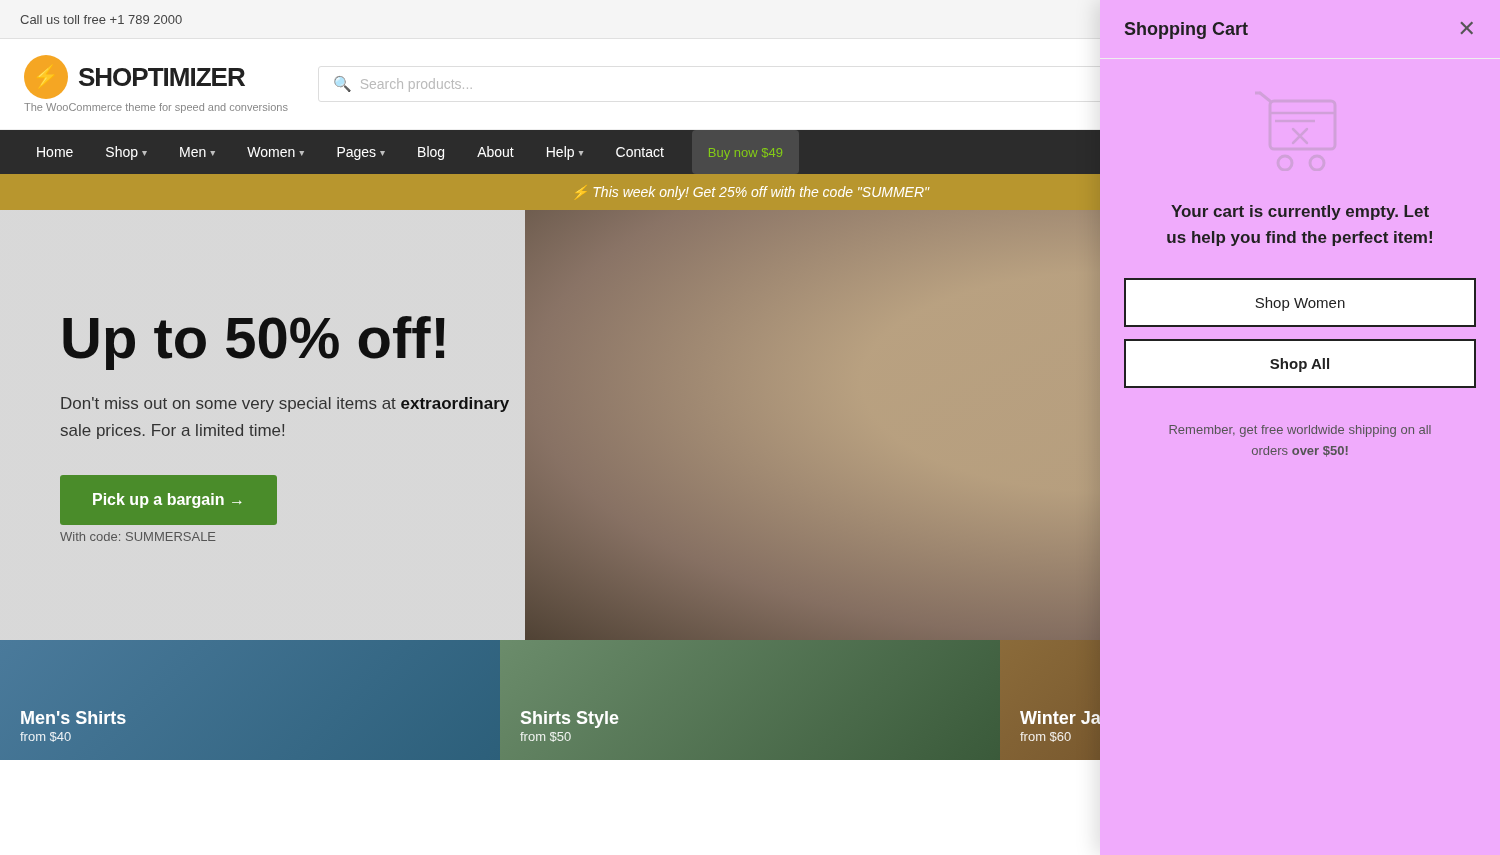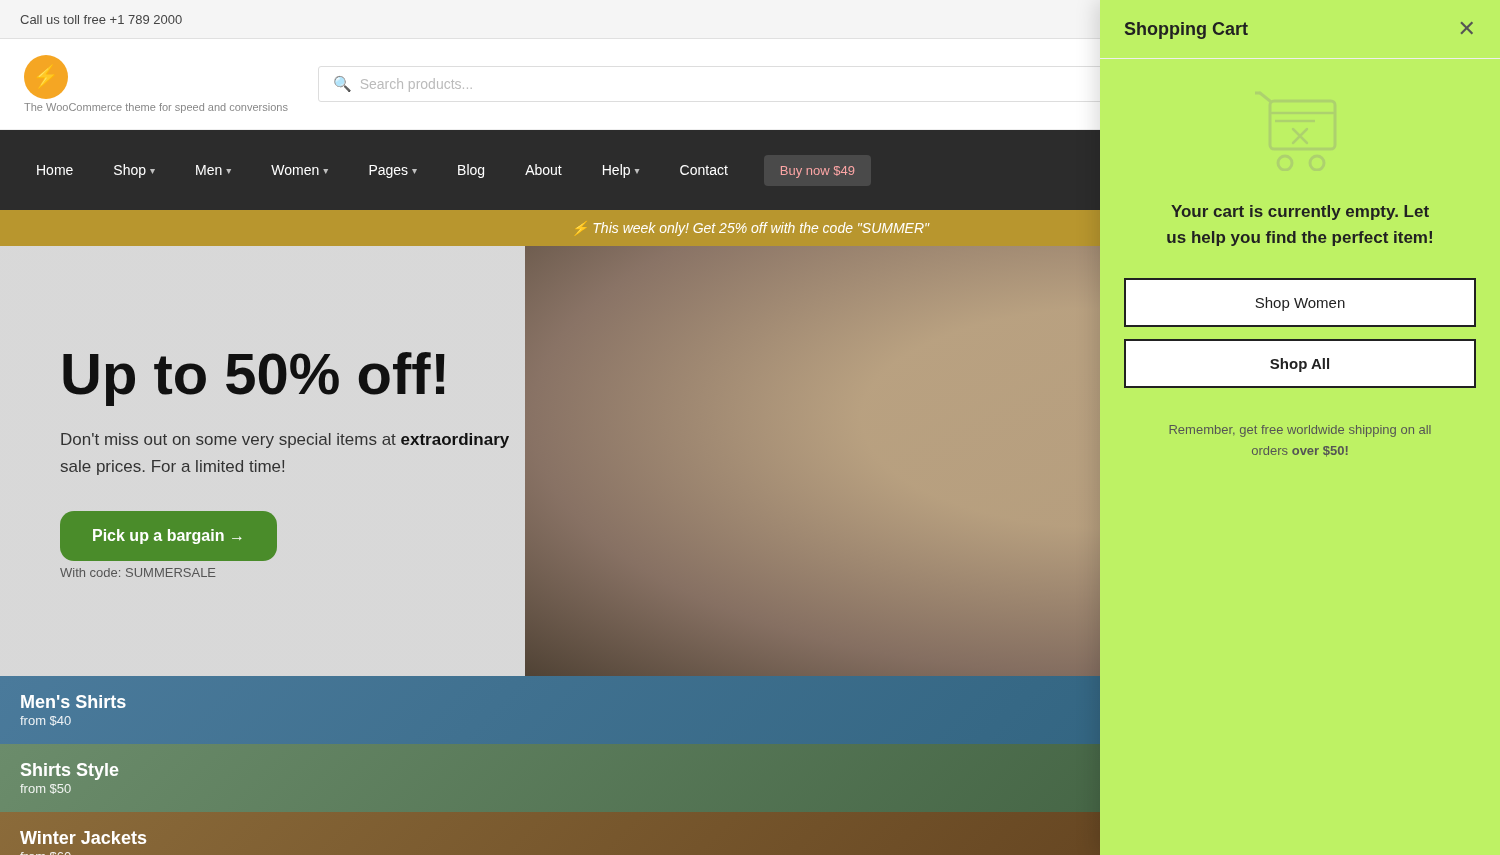--- a/index.html
+++ b/index.html
@@ -55,36 +55,35 @@
     .search-icon-shape { color: #999; font-size: 15px; }
 
     .header-actions { display: flex; gap: 24px; align-items: center; }
     .header-action { display: flex; flex-direction: column; align-items: center; gap: 4px; font-size: 12px; color: #444; cursor: pointer; }
     .header-action .icon-circle { font-size: 22px; color: #555; }
 
     
     .nav {
       background: #2c2c2c;
       display: flex;
-      align-items: center;
-      padding: 18px 24px;
-      gap: 16px;
+      padding: 0 24px;
+      gap: 8px;
     }
     .nav-item {
       color: #fff;
       font-size: 14px;
       padding: 14px 12px;
       cursor: pointer;
       display: flex; align-items: center; gap: 4px;
       text-decoration: none;
     }
     .nav-chevron { font-size: 10px; opacity: 0.7; }
     .buy-btn {
       background: #4a4a4a;
-      color: #fca5a5;
+      color: #84cc16;
       border: none;
       padding: 8px 16px;
       border-radius: 4px;
       font-size: 13px;
       cursor: pointer;
       margin-left: 8px;
     }
 
     
     .promo-bar {
@@ -126,30 +125,29 @@
     .hero-subtitle { font-size: 17px; color: #333; line-height: 1.6; margin-bottom: 30px; }
     .hero-subtitle strong { font-weight: 900; color: #111; }
     .hero-btn {
       background: #4a8c2a;
       color: #fff;
       border: none;
       padding: 16px 32px;
       font-size: 16px;
       font-weight: 600;
       cursor: pointer;
-      border-radius: 14px;
+      border-radius: 3px;
       display: inline-flex; align-items: center; gap: 10px;
     }
     .hero-code { font-size: 13px; color: #555; margin-top: 4px; }
 
     
     .product-row {
       display: flex;
       background: #fff;
-      flex-direction: column;
     }
     .product-card {
       flex: 1;
       height: 120px;
       position: relative;
       overflow: hidden;
       display: flex;
       align-items: flex-end;
       padding: 16px 20px;
     }
@@ -159,21 +157,21 @@
     .product-card-content { color: #fff; }
     .product-card-title { font-size: 18px; font-weight: 700; }
     .product-card-price { font-size: 13px; opacity: 0.9; }
 
     
     .side-panel {
       position: absolute;
       top: 0; right: 0;
       width: 400px;
       height: 855px;
-      background: #bef264;
+      background: #f0abfc;
       box-shadow: -4px 0 20px rgba(0,0,0,0.15);
       z-index: 100;
       display: flex;
       flex-direction: column;
     }
     .side-panel-header {
       display: flex;
       justify-content: space-between;
       align-items: center;
       padding: 18px 24px;
@@ -234,20 +232,21 @@
 
 <div class="top-bar">
   <span>Call us toll free +1 789 2000</span>
   <span class="top-bar-right">United States</span>
 </div>
 
 <div class="header">
   <div class="logo-area">
     <div class="logo-row">
       <div class="logo-icon">⚡</div>
+      <span class="logo-text">SHOPTIMIZER</span>
     </div>
     <span class="logo-subtitle">The WooCommerce theme for speed and conversions</span>
   </div>
 
   <div class="search-bar">
     <span class="search-icon-shape">🔍</span>
     <span style="color:#bbb;">Search products...</span>
   </div>
 
   <div class="header-actions">

